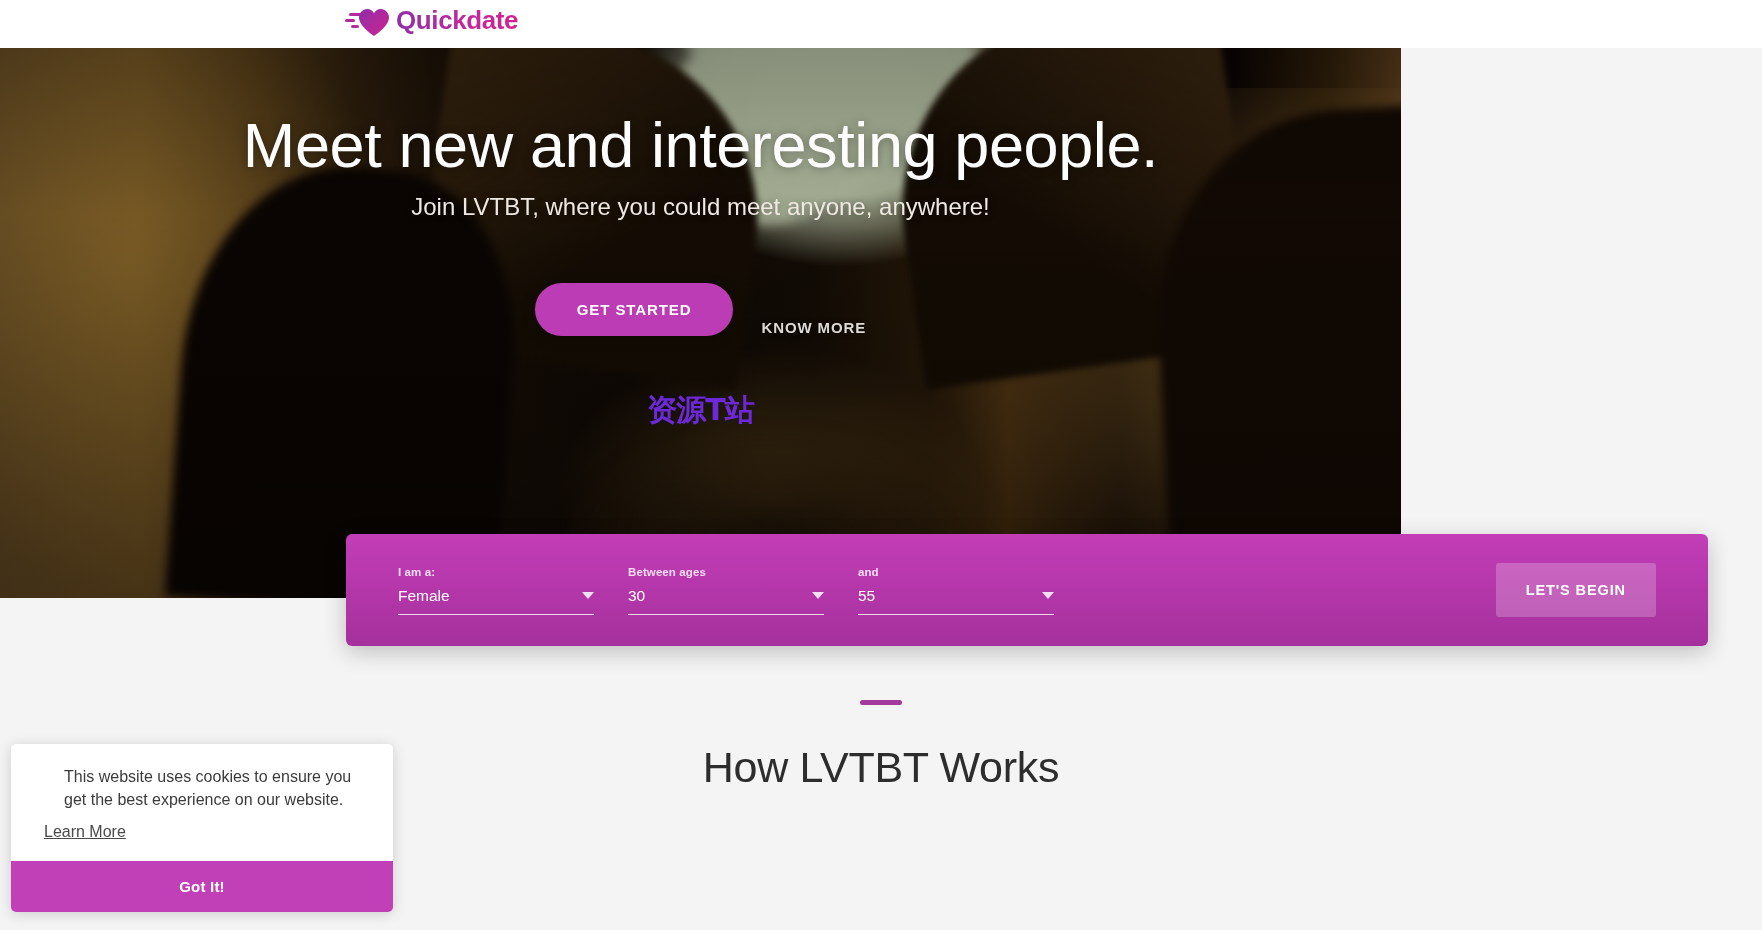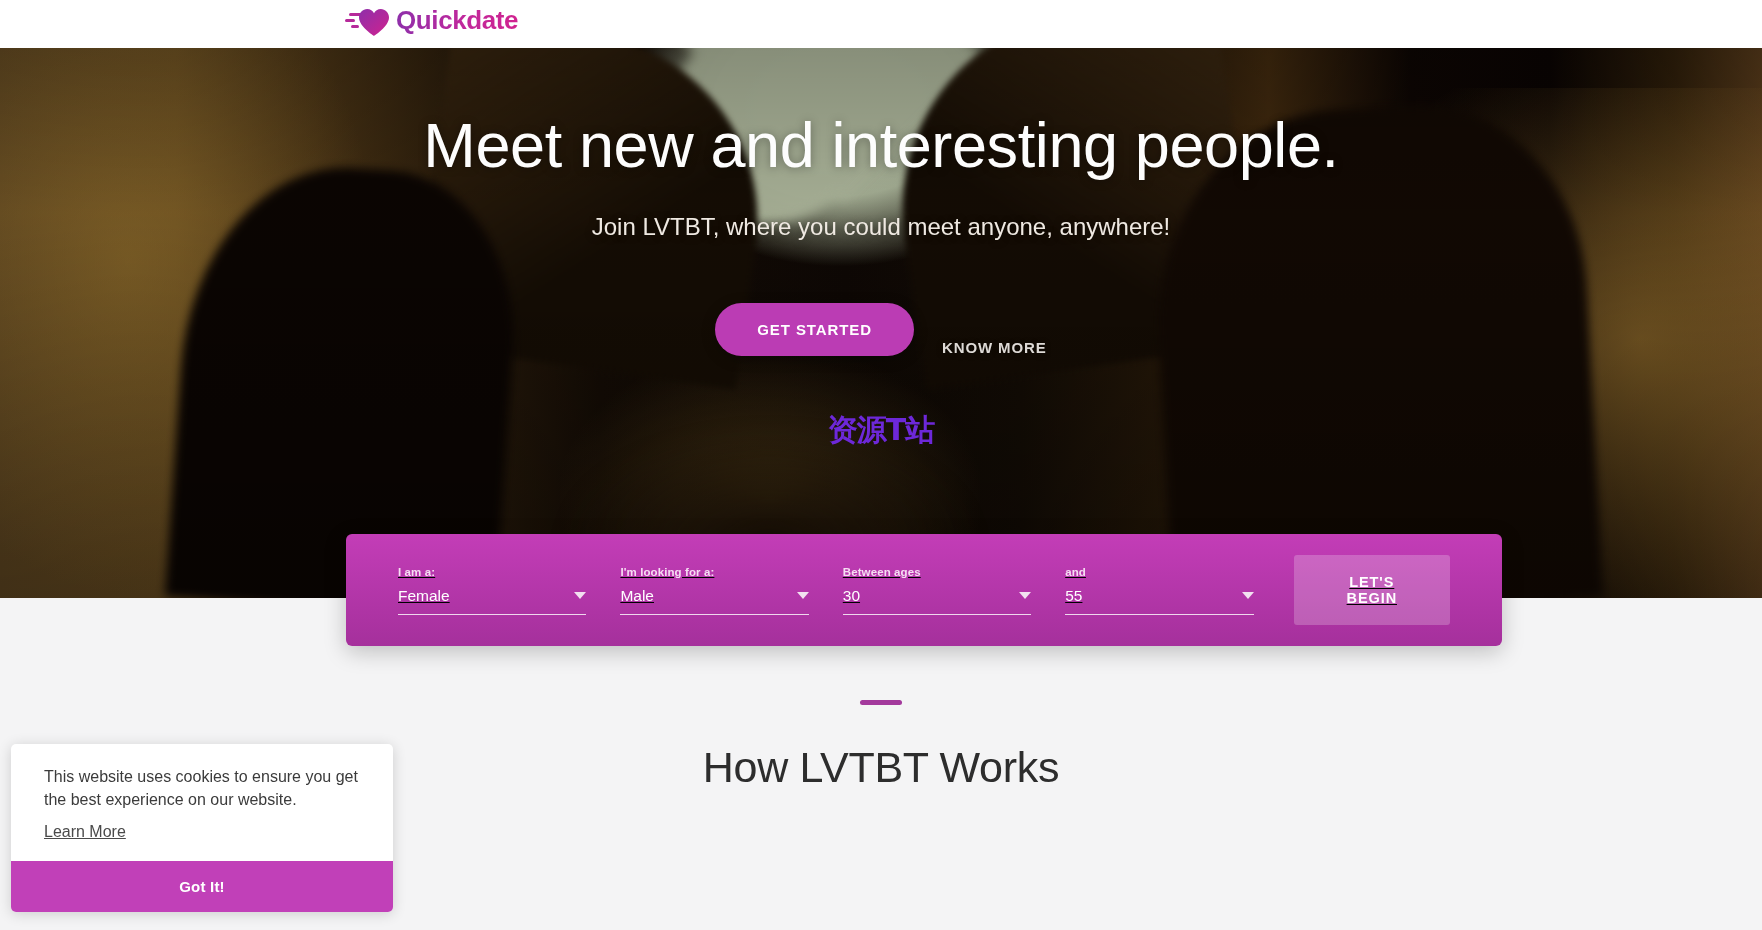--- a/index.html
+++ b/index.html
@@ -44,21 +44,21 @@
   }
   #register-btn {
     background:#9c3a95; color:#fff; border:none; border-radius:22px;
     padding:11px 25px; font-size:14.5px; font-weight:700;
     font-family:"Liberation Sans",sans-serif; cursor:pointer;
     letter-spacing:.2px;
   }
 
   
   #hero {
-    position:absolute; top:48px; left:0; width:1762px; height:550px;
+    position:absolute; top:48px; left:0; width:1401px; height:550px;
     overflow:hidden; z-index:10;
   }
   #hero-photo { position:absolute; inset:0; }
   .bg-base {
     position:absolute; inset:0;
     background:
       radial-gradient(ellipse 300px 220px at 840px 60px, #b9c2a8 0%, #a9b398 40%, rgba(150,140,90,0) 72%),
       linear-gradient(90deg,
         #5c4420 0%, #64491f 10%, #4a3415 18%,
         #2a1c0b 26%, #140c05 34%, #0e0804 48%,
@@ -121,21 +121,21 @@
     display:flex; flex-direction:column; align-items:center;
   }
   #hero-title {
     margin-top:62px;
     font-size:63px; font-weight:300; color:#fdfdfd;
     letter-spacing:-.4px; line-height:1.12;
     text-shadow:0 1px 10px rgba(0,0,0,.35);
     white-space:nowrap;
   }
   #hero-sub {
-    margin-top:32px;
+    margin-top:12px;
     font-size:24px; font-weight:300; color:#efe9e2;
     text-shadow:0 1px 8px rgba(0,0,0,.35);
   }
   #hero-actions {
     margin-top:62px; display:flex; align-items:flex-end; gap:28px;
   }
   #get-started-btn {
     background:#bb3cb4; color:#fff; border:none; border-radius:30px;
     padding:18px 42px; font-size:15px; font-weight:700; letter-spacing:.9px;
     font-family:"Liberation Sans",sans-serif; cursor:pointer;
@@ -149,25 +149,25 @@
   }
   #watermark {
     margin-top:54px;
     font-size:30px; font-weight:700; color:#6d28d9;
     letter-spacing:-1px;
     font-family:"DejaVu Sans", sans-serif;
   }
 
   
   #search-bar {
-    position:absolute; left:346px; top:534px; width:1156px; height:112px;
+    position:absolute; left:346px; top:534px; width:1362px; height:112px;
     background:linear-gradient(180deg,#c33db7 0%,#a5309c 100%);
     border-radius:6px; z-index:30;
     box-shadow:0 6px 22px rgba(0,0,0,.22);
-    display:flex; align-items:center; padding:0 52px;text-decoration:underline;
+    display:flex; align-items:center; padding:0 52px;
   }
   .field { position:relative; margin-right:34px; }
   .field-label {
     font-size:11.5px; font-weight:700; color:#f6dff3; letter-spacing:.1px;
     margin-bottom:9px;
   }
   .field-value-row {
     display:flex; align-items:center; justify-content:space-between;
     border-bottom:1.5px solid #f0d8ee; padding-bottom:9px;
   }
@@ -201,20 +201,21 @@
   
   #cookie-banner {
     position:absolute; left:11px; top:744px; width:382px;
     background:#ffffff; border-radius:5px; overflow:hidden;
     box-shadow:0 2px 14px rgba(0,0,0,.16); z-index:60;
   }
   #cookie-text-wrap { padding:22px 33px 20px 33px; }
   #cookie-text {
     font-size:16px; color:#3b3b3b; line-height:1.42;
     font-family:"Liberation Sans",sans-serif;
+    margin-left:20px;
   }
   #cookie-learn-more {
     display:inline-block; margin-top:12px; font-size:16px;
     color:#4a4a4a; text-decoration:underline; cursor:pointer;
   }
   #cookie-accept-btn {
     display:block; width:100%; border:none; background:#c140b8;
     color:#ffffff; font-size:15px; font-weight:700;
     font-family:"Liberation Sans",sans-serif; cursor:pointer;
     padding:17px 0; letter-spacing:.2px;
@@ -274,27 +275,20 @@
 <div id="search-bar">
 
   <div class="field" id="field-gender">
     <div class="field-label">I am a:</div>
     <div class="field-value-row">
       <span class="field-value">Female</span>
       <span class="caret"></span>
     </div>
   </div>
 
-  <div class="field" id="field-looking-for">
-    <div class="field-label">I'm looking for a:</div>
-    <div class="field-value-row">
-      <span class="field-value">Male</span>
-      <span class="caret"></span>
-    </div>
-  </div>
 
   <div class="field" id="field-age-from">
     <div class="field-label">Between ages</div>
     <div class="field-value-row">
       <span class="field-value">30</span>
       <span class="caret"></span>
     </div>
   </div>
 
   <div class="field" id="field-age-to">

